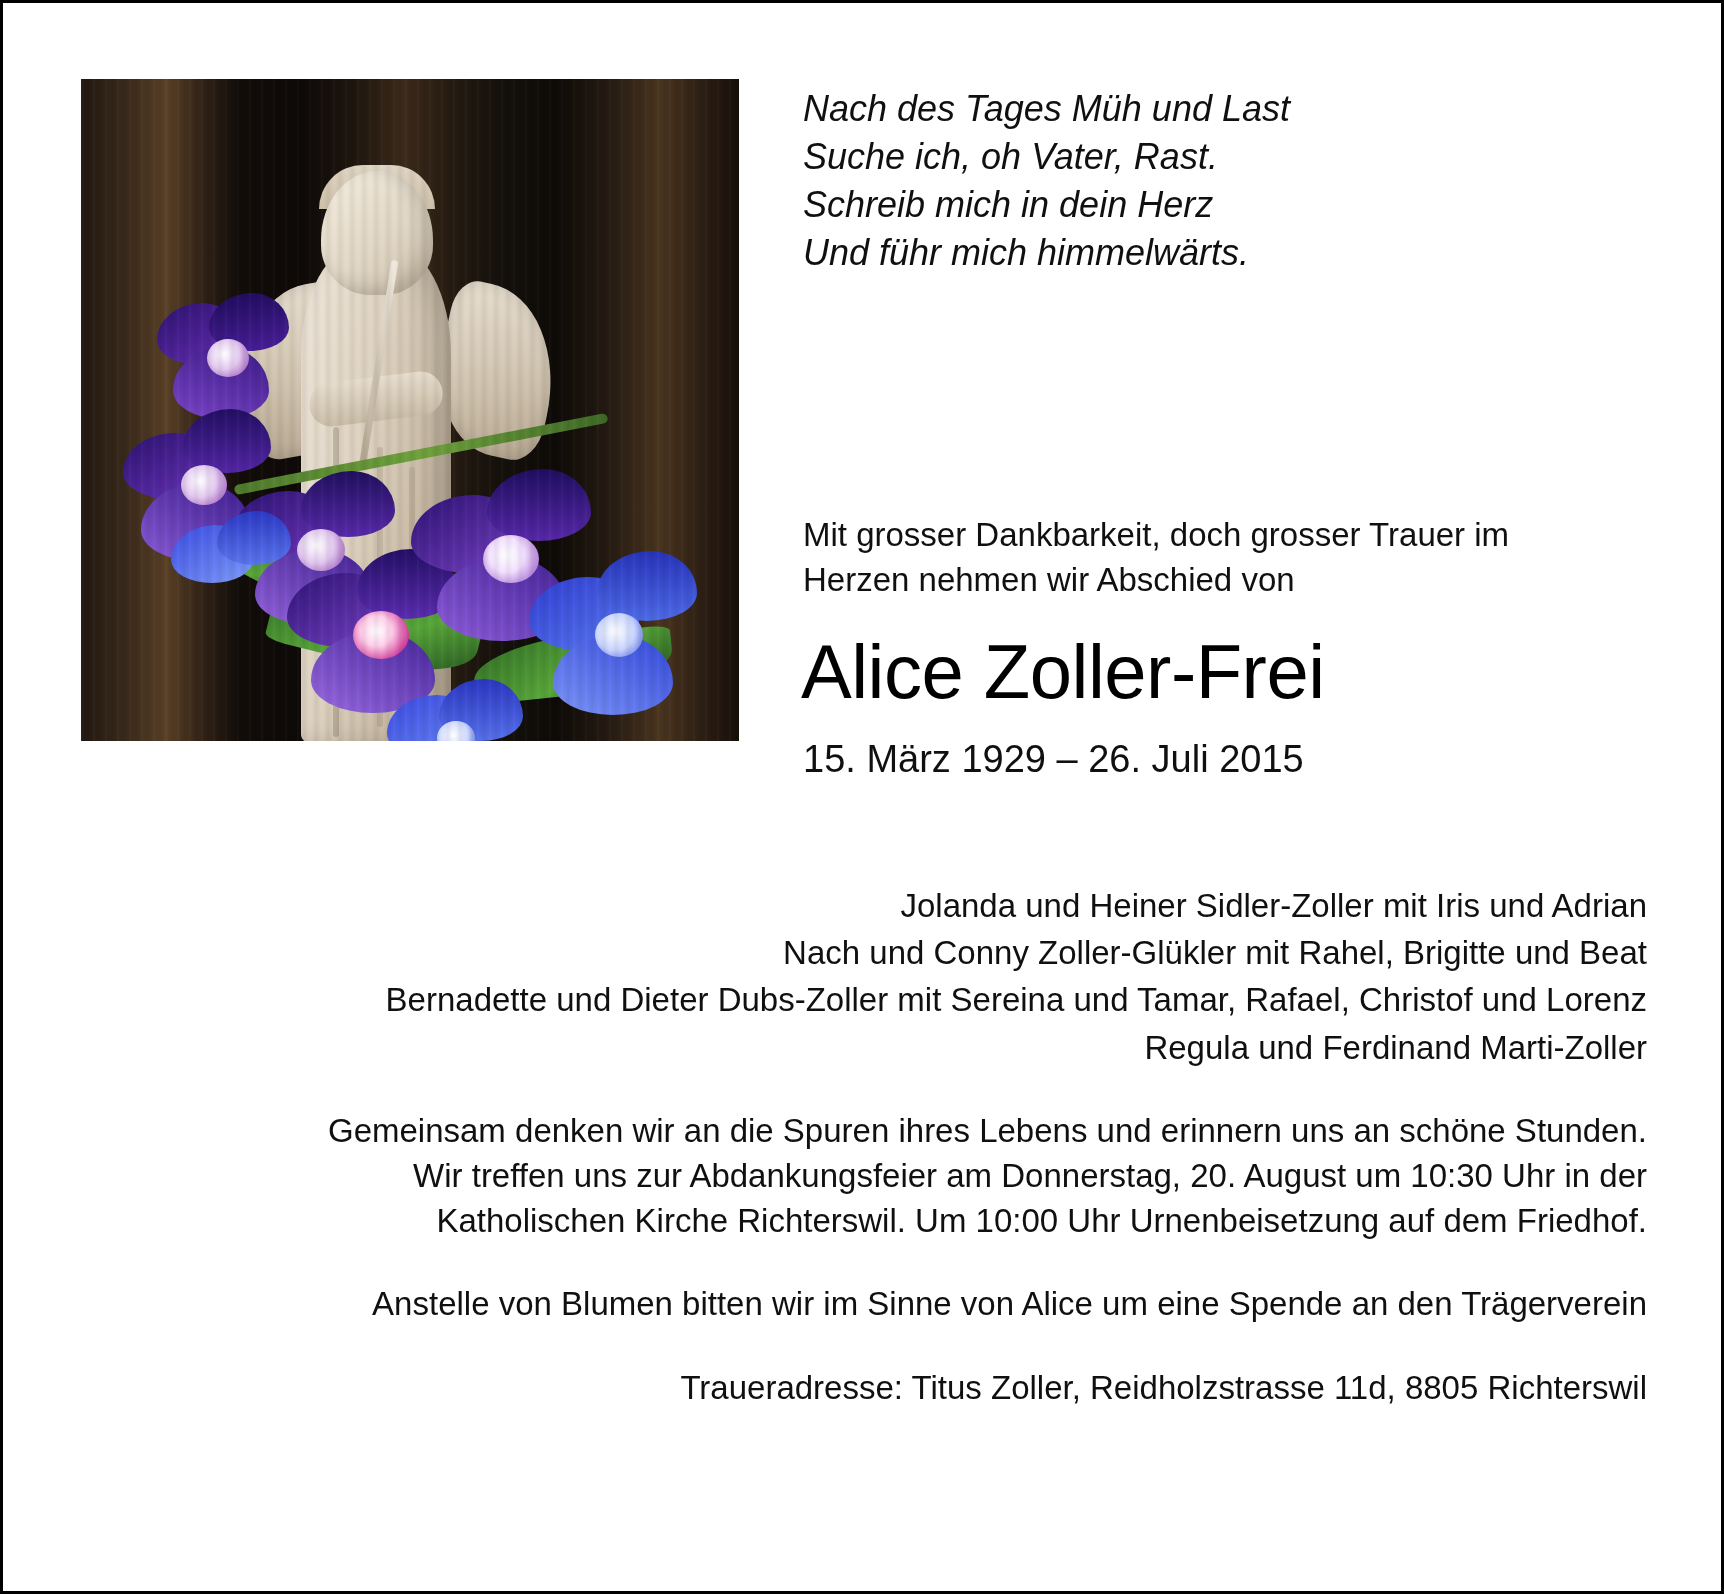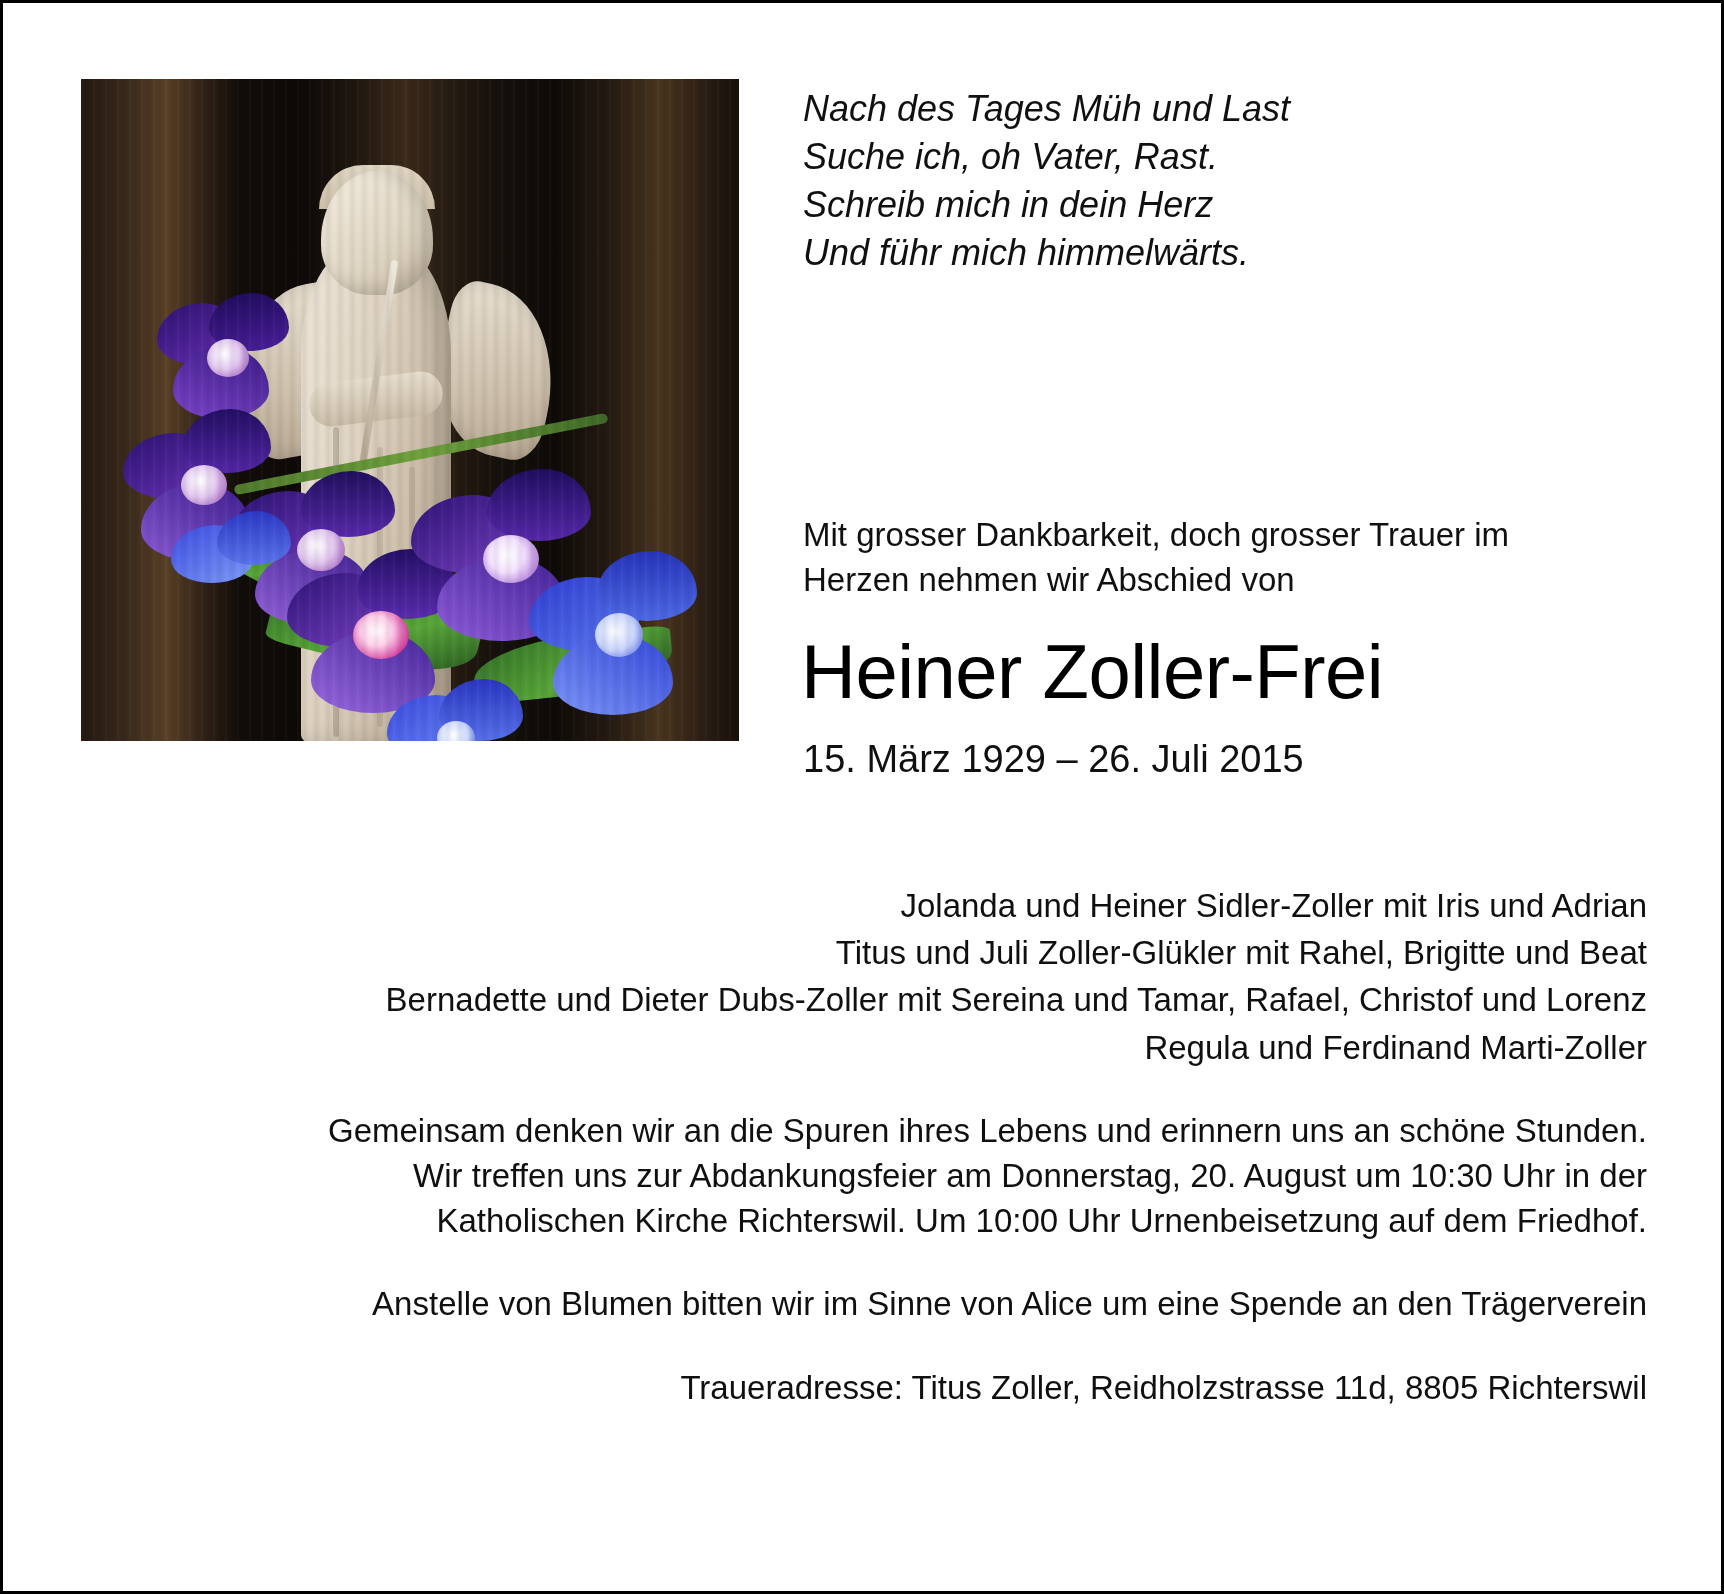--- a/index.html
+++ b/index.html
@@ -317,30 +317,30 @@
       <div>Suche ich, oh Vater, Rast.</div>
       <div>Schreib mich in dein Herz</div>
       <div>Und führ mich himmelwärts.</div>
     </div>
 
     <div class="intro">
       <div>Mit grosser Dankbarkeit, doch grosser Trauer im</div>
       <div>Herzen nehmen wir Abschied von</div>
     </div>
 
-    <div class="name">Heiner Zoller-Frei</div>
+    <div class="name">Alice Zoller-Frei</div>
     <div class="dates">15. März 1929 – 26. Juli 2015</div>
 
   </div>
 
   <div class="lower">
 
     <div class="para family">
       <div class="line">Jolanda und Heiner Sidler-Zoller mit Iris und Adrian</div>
-      <div class="line">Titus und Juli Zoller-Glükler mit Rahel, Brigitte und Beat</div>
+      <div class="line">Nach und Conny Zoller-Glükler mit Rahel, Brigitte und Beat</div>
       <div class="line">Bernadette und Dieter Dubs-Zoller mit Sereina und Tamar, Rafael, Christof und Lorenz</div>
       <div class="line">Regula und Ferdinand Marti-Zoller</div>
     </div>
 
     <div class="para">
       <div class="line">Gemeinsam denken wir an die Spuren ihres Lebens und erinnern uns an schöne Stunden.</div>
       <div class="line">Wir treffen uns zur Abdankungsfeier am Donnerstag, 20. August um 10:30 Uhr in der</div>
       <div class="line">Katholischen Kirche Richterswil. Um 10:00 Uhr Urnenbeisetzung auf dem Friedhof.</div>
     </div>
 

